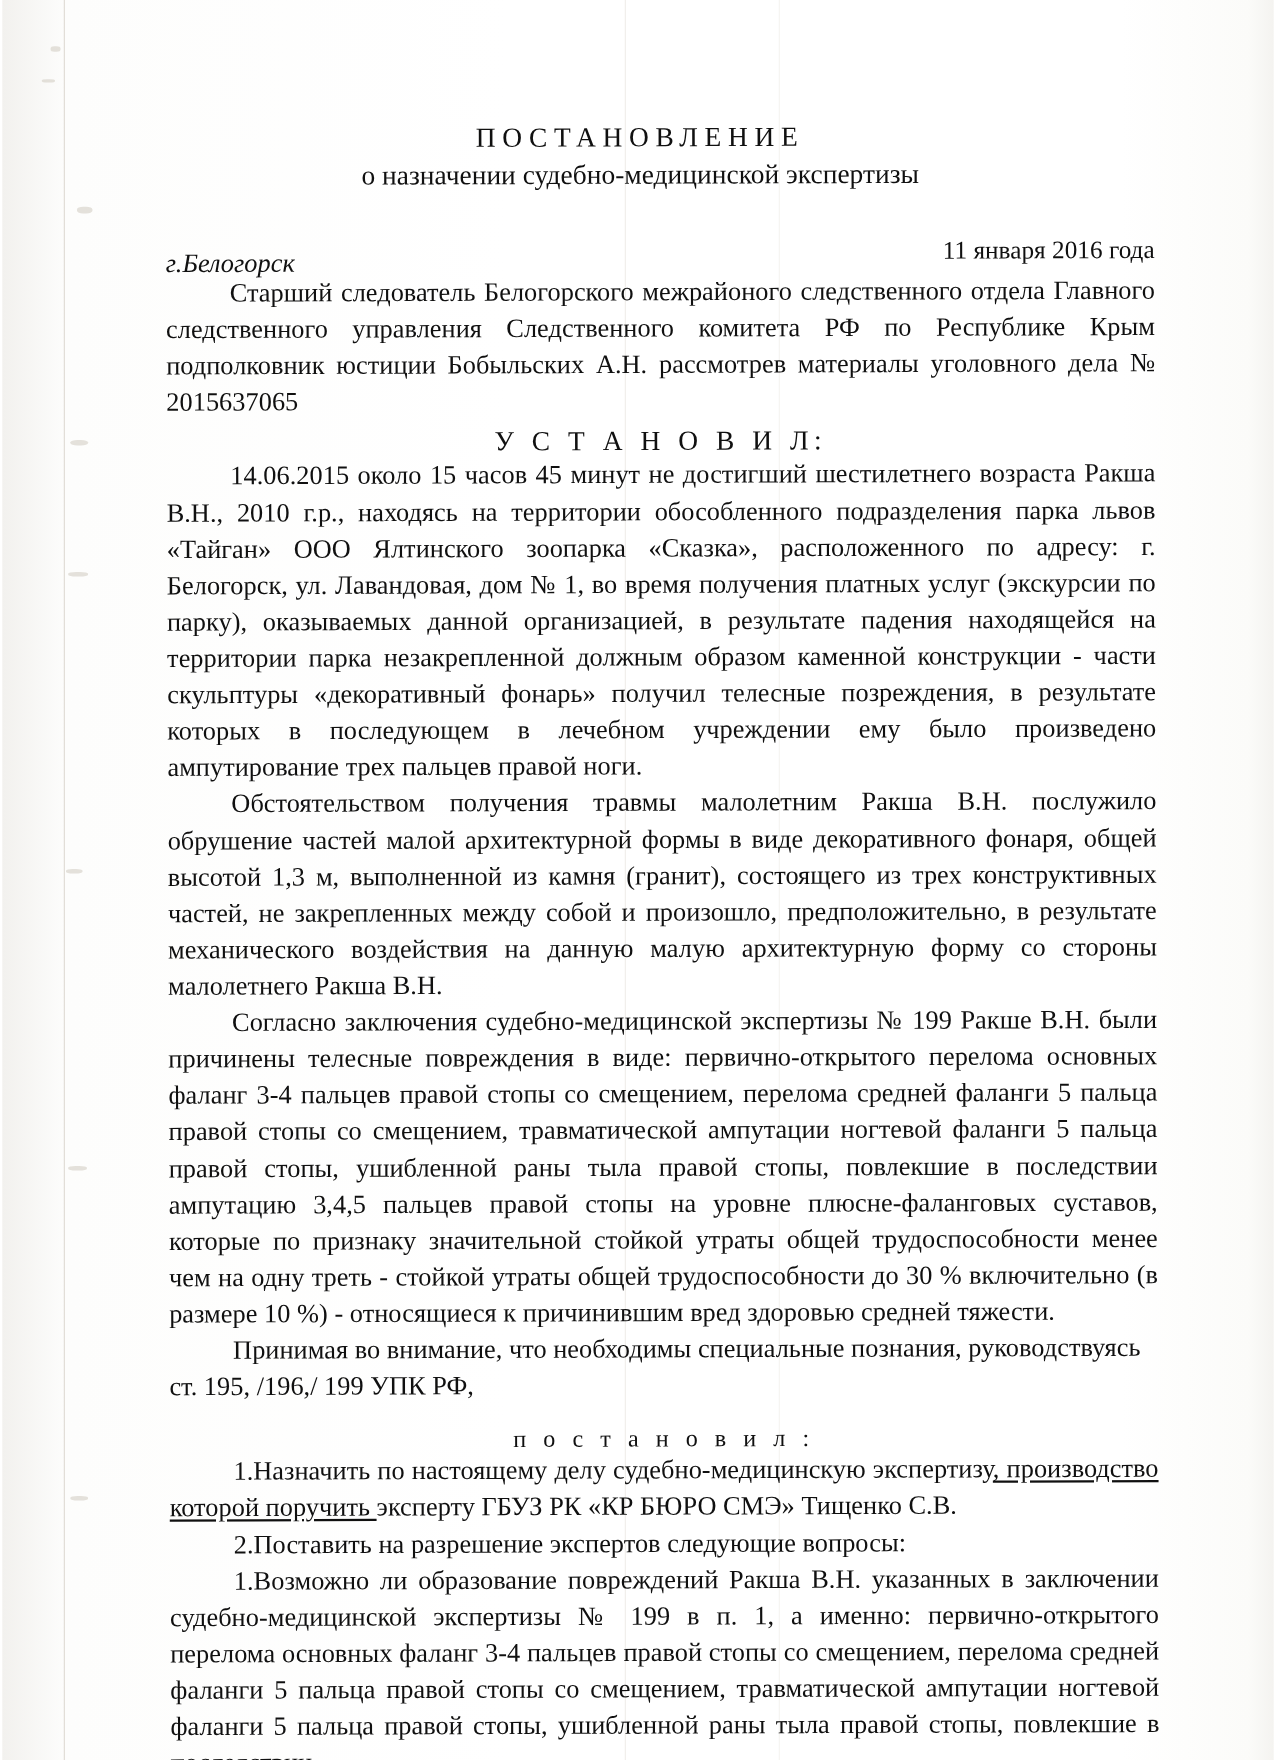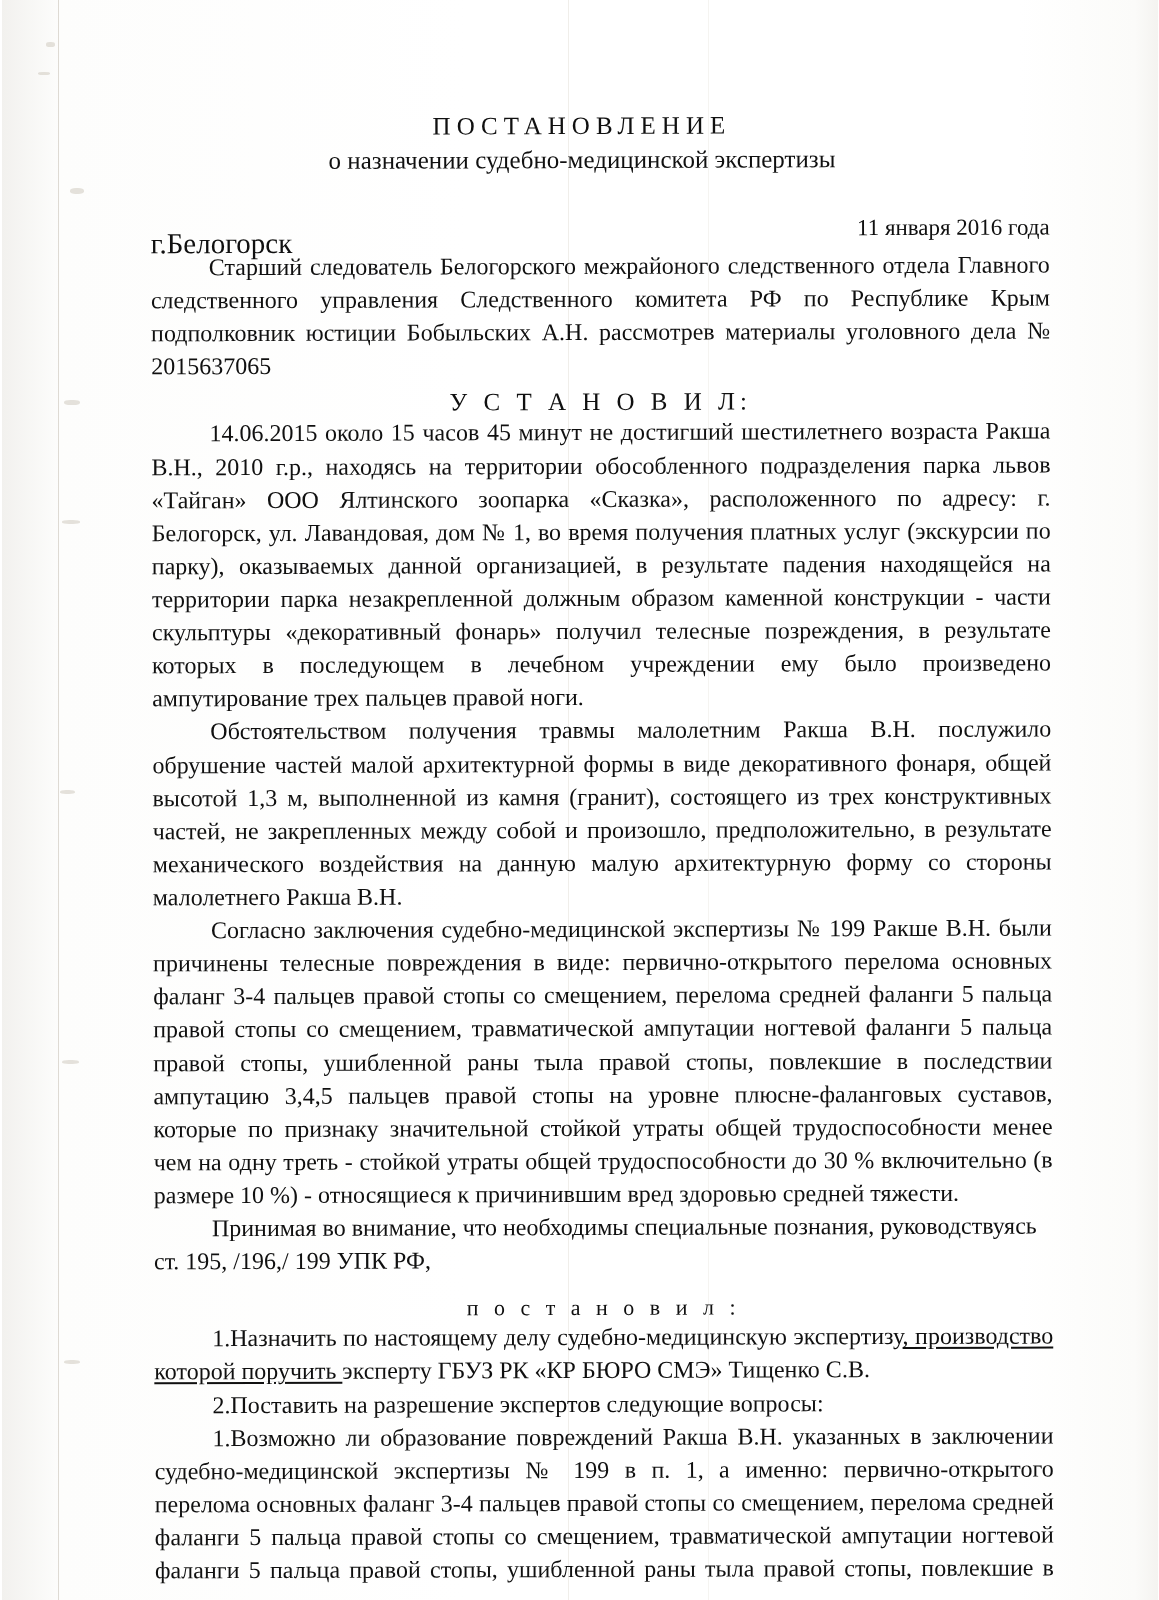--- a/index.html
+++ b/index.html
@@ -75,21 +75,22 @@
 
   .meta-row {
     position: relative;
     margin: 42px 0 0 0;
     height: 34px;
   }
   .meta-city {
     position: absolute;
     left: 148px;
     top: 10px;
-    font-size: 29px;
+    font-size: 24px;
+    font-style: italic;
   }
   .meta-date {
     position: absolute;
     right: 112px;
     top: 0;
     font-size: 23px;
   }
 
   .body-block {
     margin: 0 112px 0 148px;

